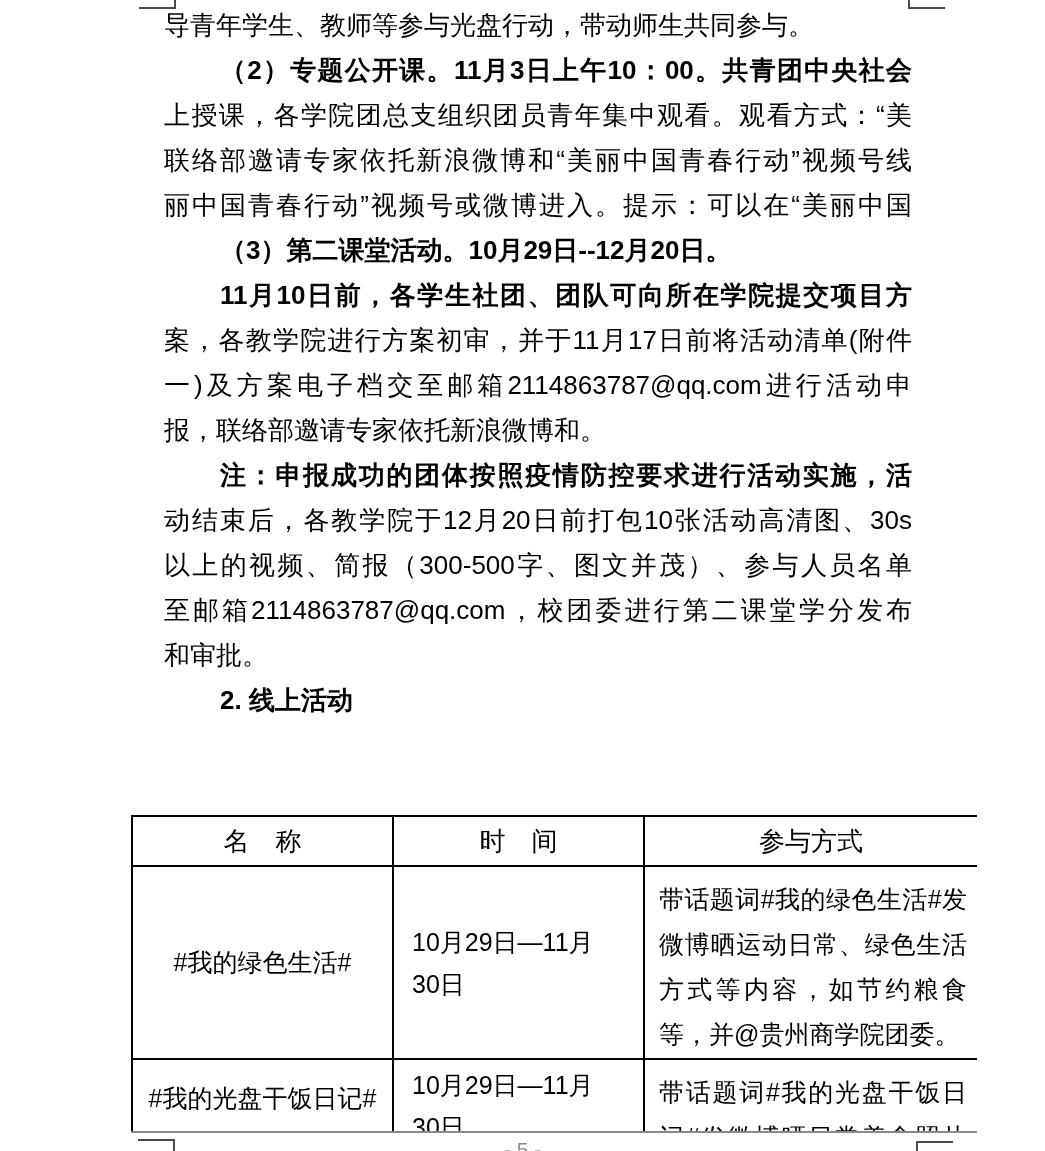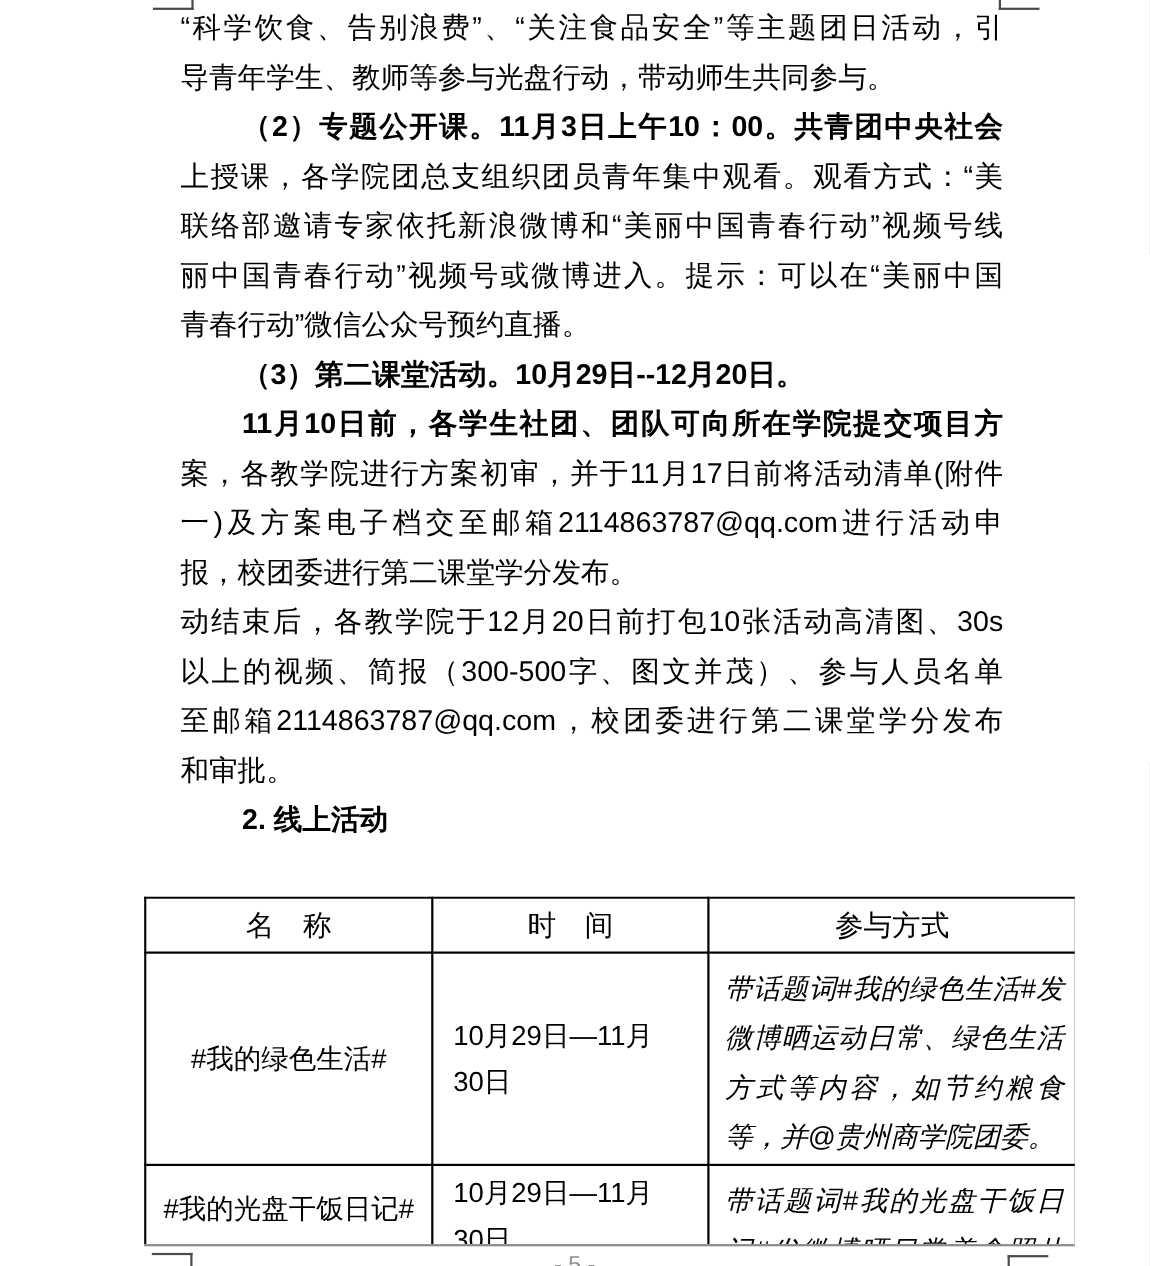--- a/index.html
+++ b/index.html
@@ -32,21 +32,21 @@
   table.activities{
     border-collapse:collapse;table-layout:fixed;width:846px;
     font-size:25px;color:#000;
   }
   table.activities td{border:2px solid #000;}
   tr.hdr td{height:46px;text-align:center;vertical-align:middle;font-size:26px;border-radius:14px;}
   tr.row1 td{height:181px;}
   tr.row2 td{height:126px;}
   td.name-cell{text-align:center;vertical-align:middle;}
   td.time-cell{vertical-align:middle;padding:0 24px 0 18px;line-height:42px;}
-  td.method-cell{vertical-align:top;padding:10px 10px 0 14px;line-height:45px;text-align:justify;font-style:italic;}
+  td.method-cell{vertical-align:top;padding:10px 10px 0 14px;line-height:45px;text-align:justify;}
   tr.row2 td.name-cell{vertical-align:top;padding-top:22px;}
   tr.row2 td.time-cell{vertical-align:top;padding-top:4px;}
   
   .table-cut-line{
     position:absolute;left:131px;top:1131px;width:846px;height:2px;background:#8a8a8a;
   }
   
   .mark{position:absolute;}
   .mark-tl{left:139px;top:0;width:35px;height:7px;border-bottom:2px solid #4a4a4a;border-right:2px solid #4a4a4a;}
   .mark-tr{left:908px;top:0;width:35px;height:7px;border-bottom:2px solid #4a4a4a;border-left:2px solid #4a4a4a;}
@@ -62,32 +62,31 @@
 <body>
 
 <div class="page">
 
   <div class="mark mark-tl"></div>
   <div class="mark mark-tr"></div>
   <div class="mark mark-bl"></div>
   <div class="mark mark-br"></div>
 
   <div class="body-text">
-    <div class="line fill">“科学饮食、告别浪费”、“关注食品安全”等主题团日活动，引</div>
     <div class="line">导青年学生、教师等参与光盘行动，带动师生共同参与。</div>
     <div class="line indent fill">（2）专题公开课。11月3日上午10：00。共青团中央社会</div>
     <div class="line fill">上授课，各学院团总支组织团员青年集中观看。观看方式：“美</div>
     <div class="line fill">联络部邀请专家依托新浪微博和“美丽中国青春行动”视频号线</div>
     <div class="line fill">丽中国青春行动”视频号或微博进入。提示：可以在“美丽中国</div>
-    <div class="line">青春行动”微信公众号预约直播。</div>
     <div class="line indent">（3）第二课堂活动。10月29日--12月20日。</div>
     <div class="line indent fill">11月10日前，各学生社团、团队可向所在学院提交项目方</div>
     <div class="line fill">案，各教学院进行方案初审，并于11月17日前将活动清单(附件</div>
     <div class="line fill">一)及方案电子档交至邮箱2114863787@qq.com进行活动申</div>
-    <div class="line">报，校团委进行第二课堂学分发布。</div>
+    <div class="line">报，联络部邀请专家依托新浪微博和。</div>
+    <div class="line indent fill">注：申报成功的团体按照疫情防控要求进行活动实施，活</div>
     <div class="line fill">动结束后，各教学院于12月20日前打包10张活动高清图、30s</div>
     <div class="line fill">以上的视频、简报（300-500字、图文并茂）、参与人员名单</div>
     <div class="line fill">至邮箱2114863787@qq.com，校团委进行第二课堂学分发布</div>
     <div class="line">和审批。</div>
     <div class="line indent">2. 线上活动</div>
   </div>
 
   <div class="table-clip">
     <table class="activities">
       <colgroup>

